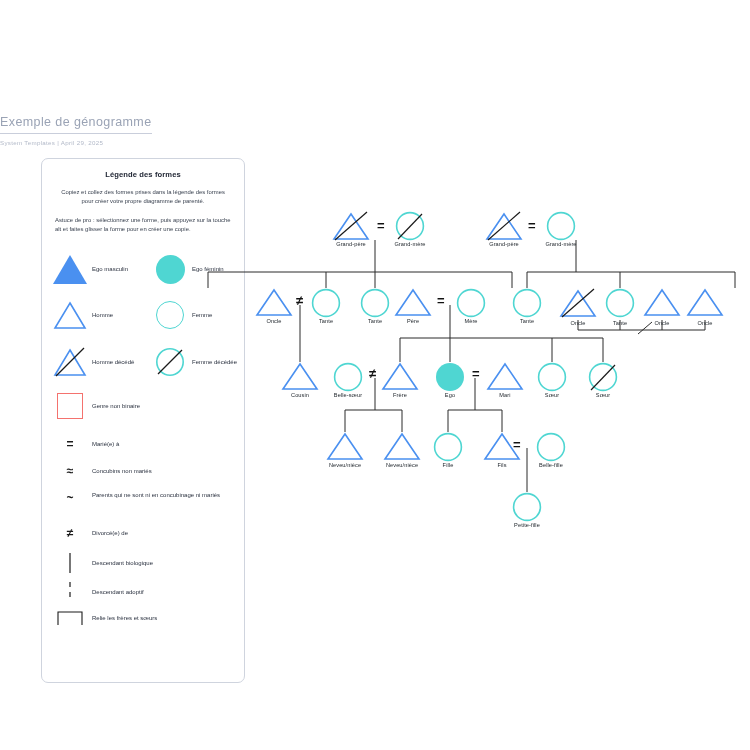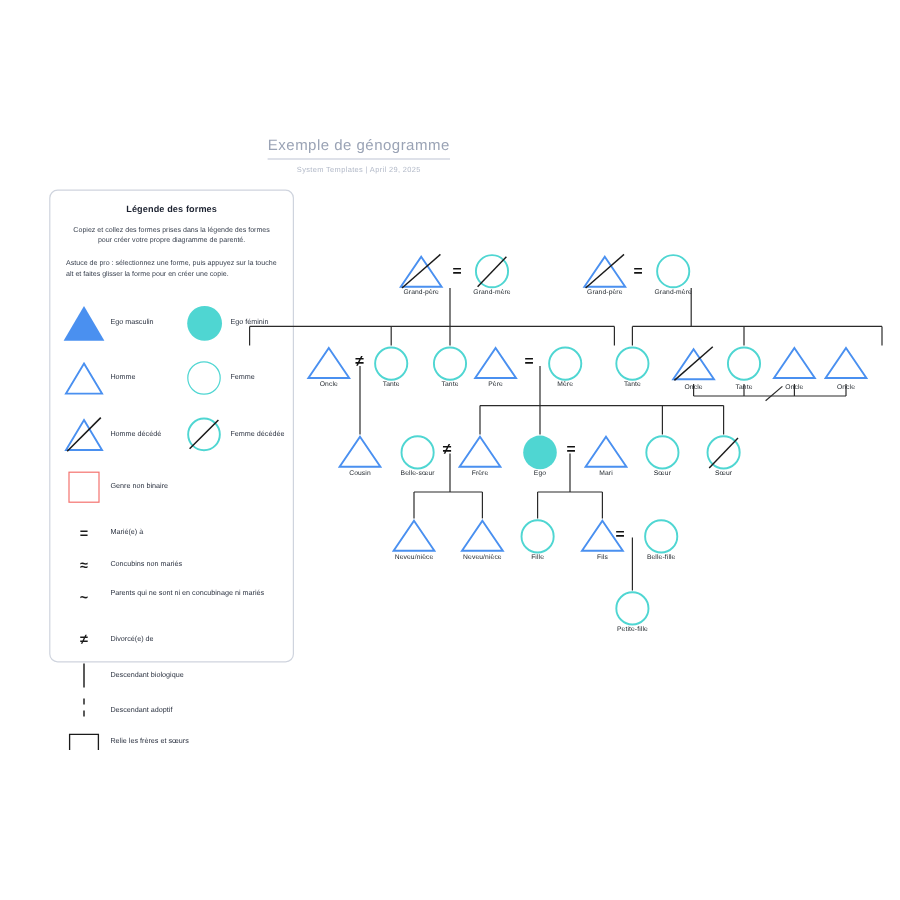--- a/index.html
+++ b/index.html
@@ -7,31 +7,31 @@
   body{
     width:750px;height:750px;
     background:#ffffff;
     font-family:"Liberation Sans","DejaVu Sans",sans-serif;
     overflow:hidden;
     position:relative;
   }
   .canvas{position:absolute;left:0;top:0;width:750px;height:750px;}
 
   
-  #title-block{position:absolute;left:0;top:112px;width:598px;text-align:center;}
+  #title-block{position:absolute;left:0;top:112px;width:598px;text-align:left;}
   #page-title{
     font-size:12.5px;color:#9aa3b5;letter-spacing:.4px;
     padding-bottom:4px;display:inline-block;
     border-bottom:1px solid #c9cedb;
   }
   #page-subtitle{margin-top:5px;font-size:6.2px;color:#b2b9c8;letter-spacing:.3px;}
 
   
   #legend-panel{
-    position:absolute;left:41px;top:158px;width:204px;height:394px;
+    position:absolute;left:41px;top:158px;width:204px;height:525px;
     background:#ffffff;border:1px solid #cfd4de;border-radius:7px;
     box-sizing:border-box;
   }
   #legend-title{
     text-align:center;font-size:7.6px;font-weight:bold;color:#1c2230;
     margin-top:11px;letter-spacing:.1px;
   }
   .legend-para{
     font-size:5.9px;color:#3a4250;line-height:1.55;text-align:center;
     margin:9px 13px 0 13px;

